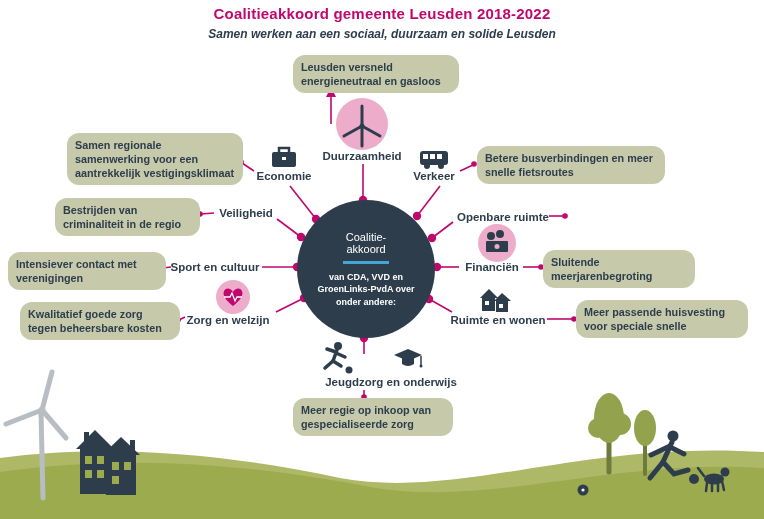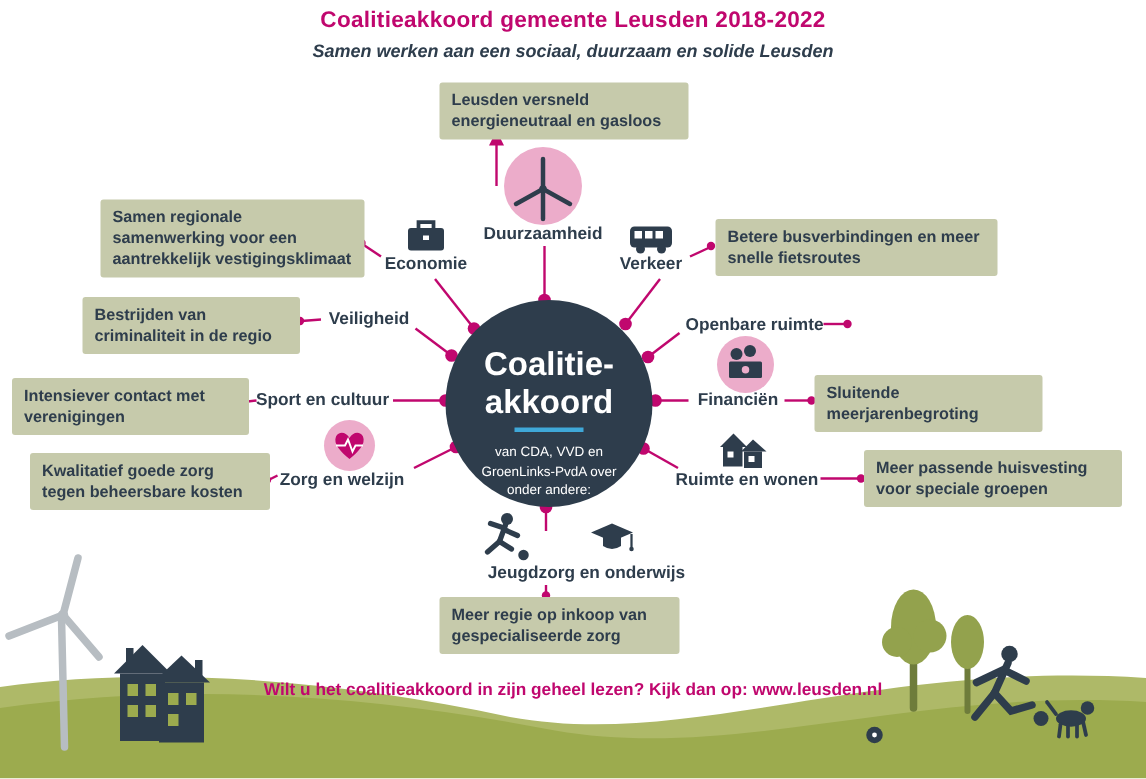--- a/index.html
+++ b/index.html
@@ -8,21 +8,21 @@
   #canvas { position:relative; width:764px; height:519px; background:#fff; overflow:hidden; }
 
   #scene { position:absolute; left:0; top:0; width:764px; height:519px; z-index:1; }
 
   .title { position:absolute; top:5px; left:0; width:100%; text-align:center;
            color:#c0076e; font-size:15px; font-weight:bold; letter-spacing:.2px; z-index:3; }
   .subtitle { position:absolute; top:27px; left:0; width:100%; text-align:center;
            color:#2e3d4c; font-size:12px; font-style:italic; font-weight:bold; z-index:3; }
 
   .box { position:absolute; background:#c6caab; color:#2e3d4c; font-size:10.8px;
-         font-weight:bold; line-height:1.3; padding:5px 8px; border-radius:2px; z-index:2; }
+         font-weight:bold; line-height:1.3; padding:5px 8px; border-radius:12px; z-index:2; }
   #box-duurzaamheid { left:293px; top:55px;  width:166px; }
   #box-economie     { left:67px;  top:133px; width:176px; }
   #box-verkeer      { left:477px; top:146px; width:188px; }
   #box-veiligheid   { left:55px;  top:198px; width:145px; }
   #box-openbare     { left:567px; top:198px; width:194px; }
   #box-sport        { left:8px;   top:252px; width:158px; }
   #box-financien    { left:543px; top:250px; width:152px; }
   #box-zorg         { left:20px;  top:302px; width:160px; }
   #box-ruimte       { left:576px; top:300px; width:172px; }
   #box-jeugd        { left:293px; top:398px; width:160px; }
@@ -36,23 +36,23 @@
   #t-openbare     { left:503px; top:211px;text-align:center; }
   #t-sport        { left:215px; top:261px; }
   #t-financien    { left:492px; top:261px; }
   #t-zorg         { left:228px; top:314px; }
   #t-ruimte       { left:498px; top:314px; }
   #t-jeugd        { left:363px; top:376px;margin-left:28px; }
 
   .center-circle { position:absolute; left:297px; top:200px; width:138px; height:138px;
                    border-radius:50%; background:#2e3d4c; color:#fff; text-align:center;
                    padding-top:31px; z-index:3; }
-  .cc-title { font-size:22px; font-weight:bold; line-height:1.12; }
+  .cc-title { font-size:11px; font-weight:normal; line-height:1.12; }
   .cc-divider { width:46px; height:3px; background:#3fa8d8; margin:5px auto 7px auto; }
-  .cc-sub { font-size:9px; font-weight:normal; line-height:1.4; width:112px; margin:0 auto; }
+  .cc-sub { font-size:9px; font-weight:bold; line-height:1.4; width:112px; margin:0 auto; }
 
   .footer { position:absolute; top:454px; left:0; width:100%; text-align:center;
             color:#c0076e; font-size:11.5px; font-weight:bold; z-index:4; }
 </style>
 </head>
 <body>
 
 <div id="canvas">
 
   <svg id="scene" viewBox="0 0 764 519">
@@ -259,18 +259,17 @@
   <div class="topic" id="t-ruimte">Ruimte en wonen</div>
   <div class="topic" id="t-jeugd">Jeugdzorg en onderwijs</div>
 
   <div class="box" id="box-duurzaamheid">Leusden versneld energieneutraal en gasloos</div>
   <div class="box" id="box-economie">Samen regionale samenwerking voor een aantrekkelijk vestigingsklimaat</div>
   <div class="box" id="box-verkeer">Betere busverbindingen en meer snelle fietsroutes</div>
   <div class="box" id="box-veiligheid">Bestrijden van criminaliteit in de regio</div>
   <div class="box" id="box-sport">Intensiever contact met verenigingen</div>
   <div class="box" id="box-financien">Sluitende meerjarenbegroting</div>
   <div class="box" id="box-zorg">Kwalitatief goede zorg tegen beheersbare kosten</div>
-  <div class="box" id="box-ruimte">Meer passende huisvesting voor speciale groepen</div>
+  <div class="box" id="box-ruimte">Meer passende huisvesting voor speciale snelle</div>
   <div class="box" id="box-jeugd">Meer regie op inkoop van gespecialiseerde zorg</div>
 
-  <div class="footer">Wilt u het coalitieakkoord in zijn geheel lezen? Kijk dan op: www.leusden.nl</div>
 
 </div>
 
 </body></html>

